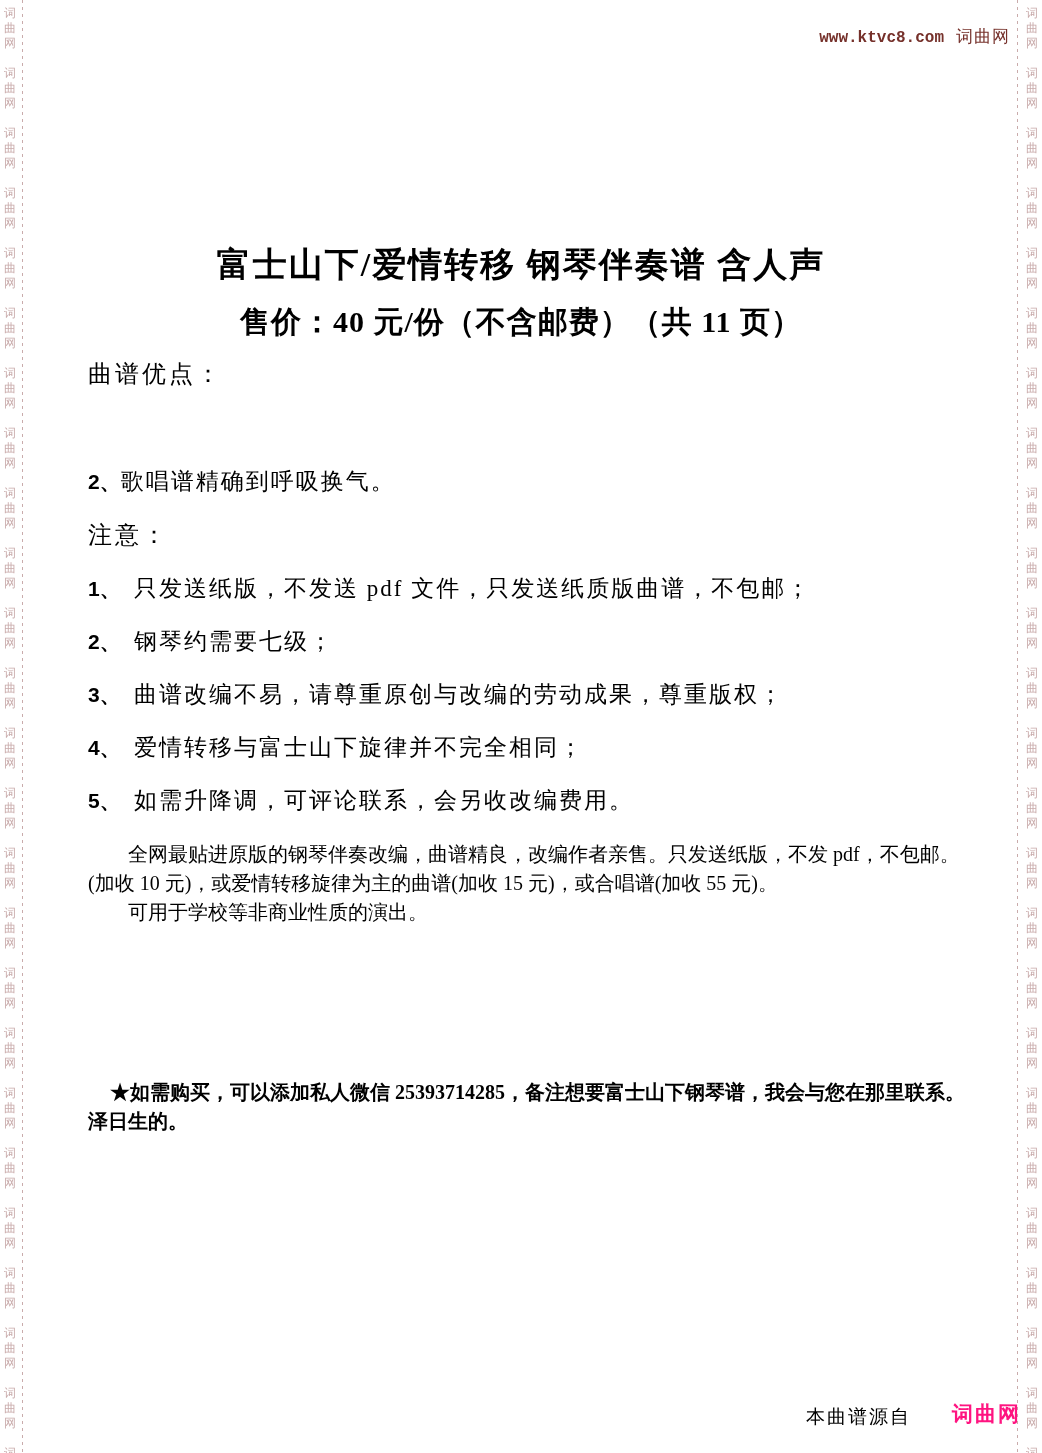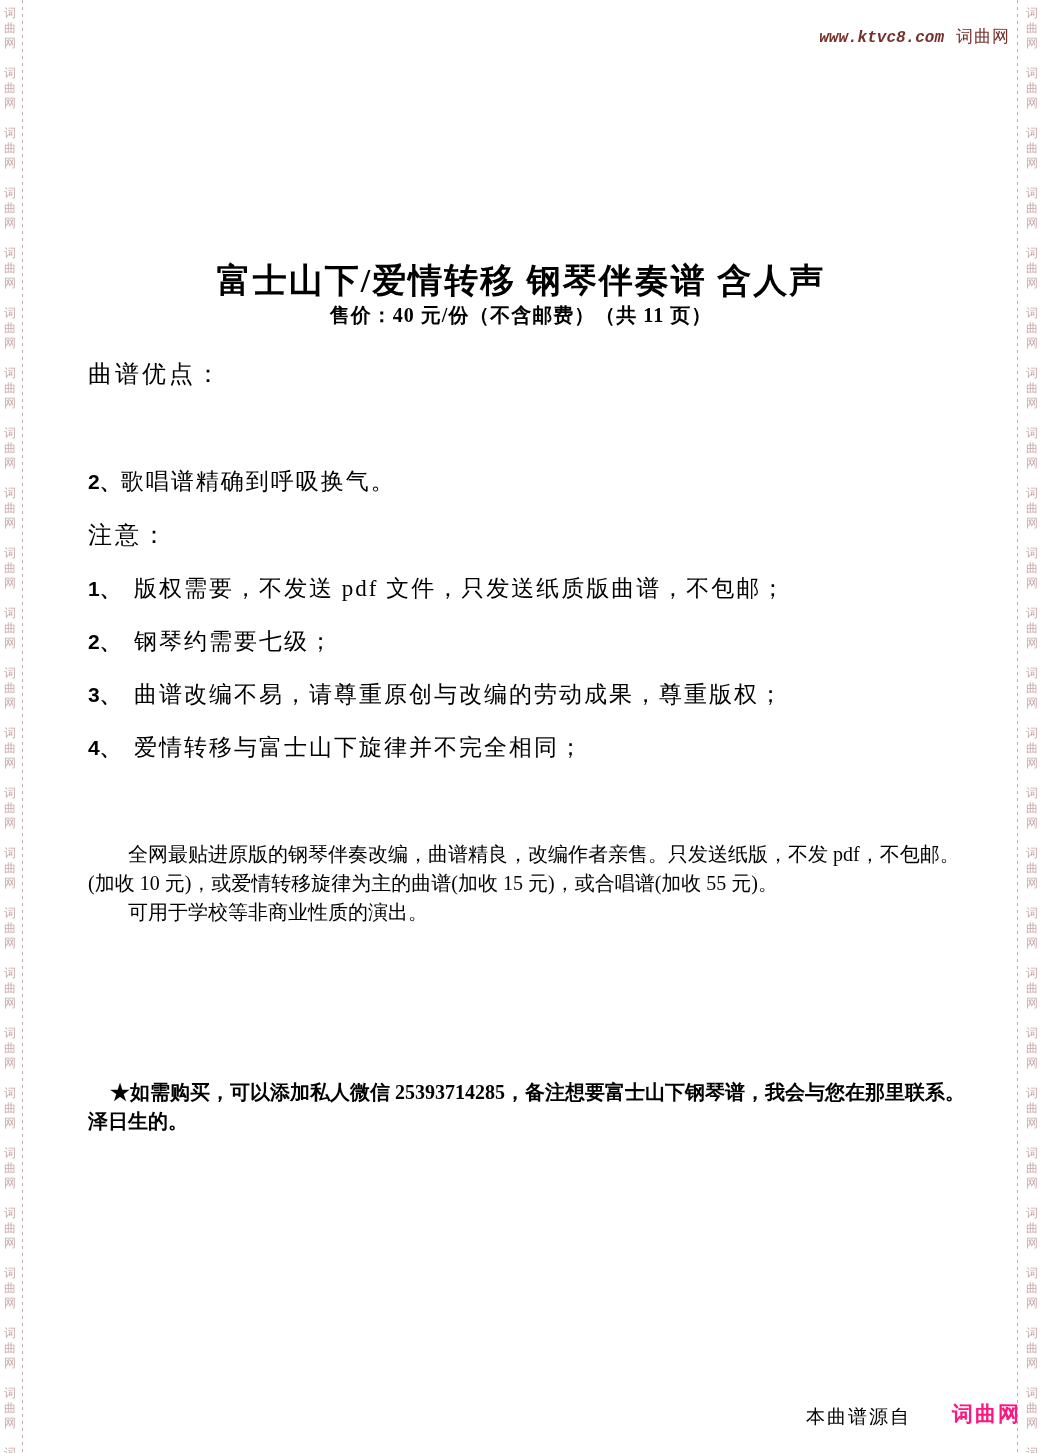--- a/index.html
+++ b/index.html
@@ -22,31 +22,31 @@
     background:repeating-linear-gradient(to bottom, var(--c-border,#c9abab) 0 3px, transparent 3px 7px);
   }
   .side-dash.left  { left:22px; }
   .side-dash.right { left:1017px; }
 
   
   .watermark {
     position:absolute; top:25px; right:32px; white-space:nowrap;
     color:var(--c-watermark,#75302a); font-size:16px;
   }
-  .watermark .url  { font-family:"Liberation Mono","DejaVu Sans Mono",monospace; font-weight:bold;font-style:italic; }
+  .watermark .url  { font-family:"Liberation Mono","DejaVu Sans Mono",monospace; font-weight:bold; }
   .watermark .site { font-size:17px; margin-left:8px; letter-spacing:1px; }
 
   
   .title {
     position:absolute; top:242px; left:0; width:100%; text-align:center;
-    font-size:34px; font-weight:bold; letter-spacing:2px; white-space:nowrap;margin-top:16px;
+    font-size:34px; font-weight:bold; letter-spacing:2px; white-space:nowrap;
   }
   .subtitle {
     position:absolute; top:302px; left:0; width:100%; text-align:center;
-    font-size:20px; font-weight:bold; letter-spacing:1px; white-space:nowrap;
+    font-size:30px; font-weight:bold; letter-spacing:1px; white-space:nowrap;
   }
 
   .sec-heading { position:absolute; left:88px; font-size:24px; letter-spacing:3px; white-space:nowrap; }
 
   .list-item { position:absolute; left:88px; font-size:23px; letter-spacing:2px; white-space:nowrap; }
   .list-item .num {
     font-weight:bold; letter-spacing:0;
     font-family:"Liberation Sans","DejaVu Sans",sans-serif; font-size:21px;
   }
   .list-item.wide-num .num { display:inline-block; width:46px; }
@@ -330,24 +330,25 @@
     <span class="site">词曲网</span>
   </div>
 
   <div class="title">富士山下/爱情转移 钢琴伴奏谱 含人声</div>
   <div class="subtitle">售价：40 元/份（不含邮费）（共 11 页）</div>
 
   <div class="sec-heading" style="top:358px">曲谱优点：</div>
   <div class="list-item" style="top:466px"><span class="num">2、</span><span>歌唱谱精确到呼吸换气。</span></div>
 
   <div class="sec-heading" style="top:519px">注意：</div>
-  <div class="list-item wide-num" style="top:573px"><span class="num">1、</span><span>版权需要，不发送 pdf 文件，只发送纸质版曲谱，不包邮；</span></div>
+  <div class="list-item wide-num" style="top:573px"><span class="num">1、</span><span>只发送纸版，不发送 pdf 文件，只发送纸质版曲谱，不包邮；</span></div>
   <div class="list-item wide-num" style="top:626px"><span class="num">2、</span><span>钢琴约需要七级；</span></div>
   <div class="list-item wide-num" style="top:679px"><span class="num">3、</span><span>曲谱改编不易，请尊重原创与改编的劳动成果，尊重版权；</span></div>
   <div class="list-item wide-num" style="top:732px"><span class="num">4、</span><span>爱情转移与富士山下旋律并不完全相同；</span></div>
+  <div class="list-item wide-num" style="top:785px"><span class="num">5、</span><span>如需升降调，可评论联系，会另收改编费用。</span></div>
 
   <div class="para" style="top:840px">
     <div class="line indent-2">全网最贴进原版的钢琴伴奏改编，曲谱精良，改编作者亲售。只发送纸版，不发 pdf，不包邮。</div>
     <div class="line">(加收 10 元)，或爱情转移旋律为主的曲谱(加收 15 元)，或合唱谱(加收 55 元)。</div>
     <div class="line indent-2">可用于学校等非商业性质的演出。</div>
   </div>
 
 
   <div class="para bold" style="top:1078px">
     <div class="line indent-1">★如需购买，可以添加私人微信 25393714285，备注想要富士山下钢琴谱，我会与您在那里联系。</div>

